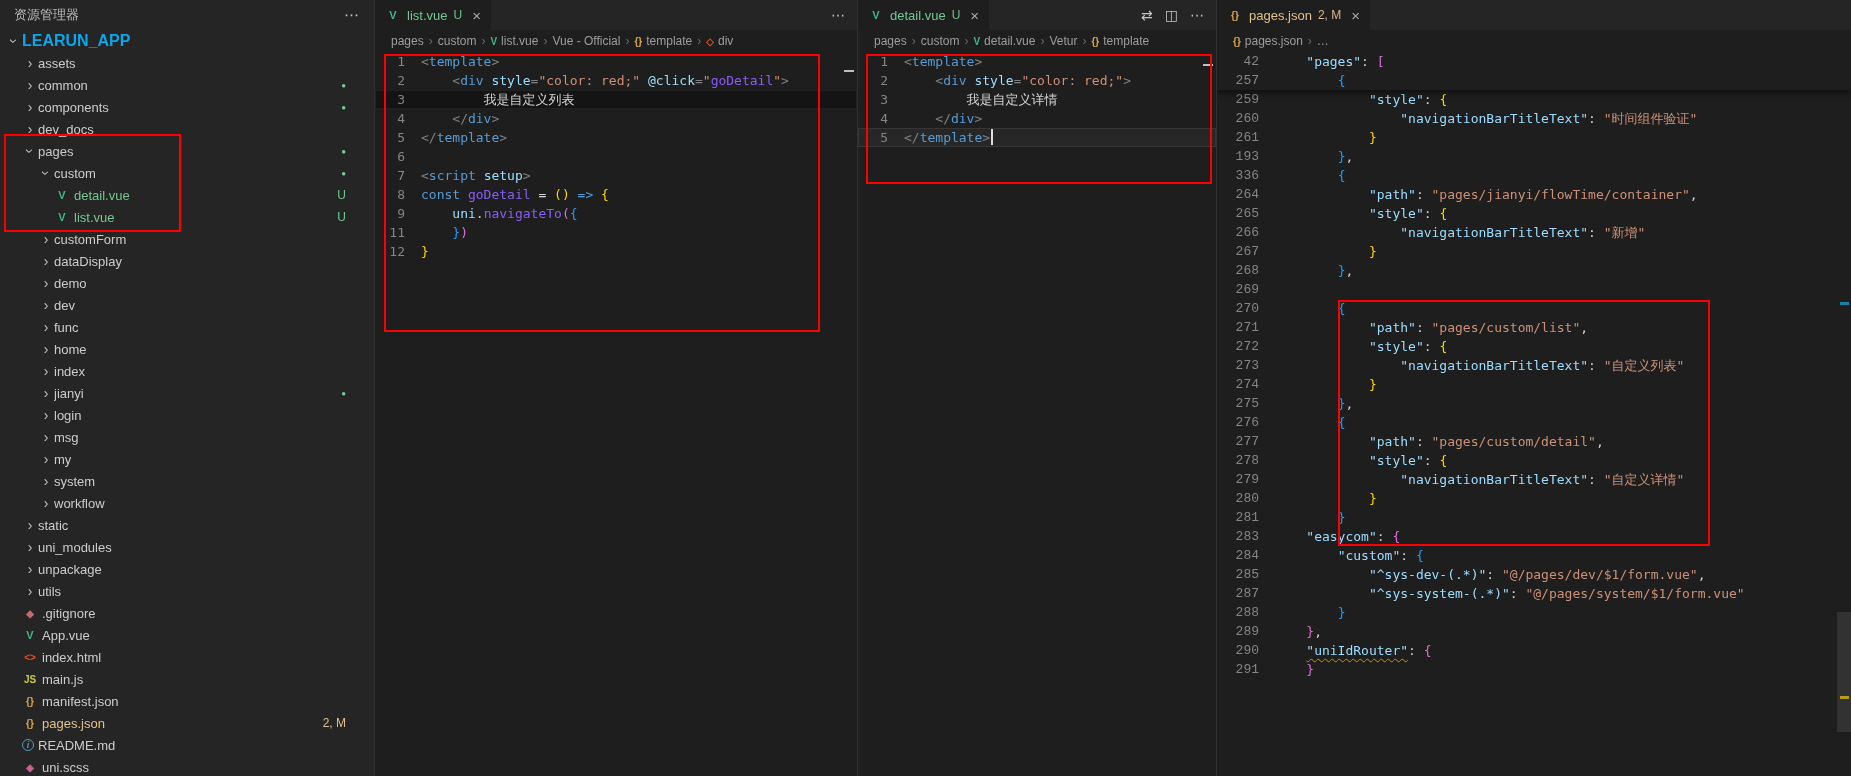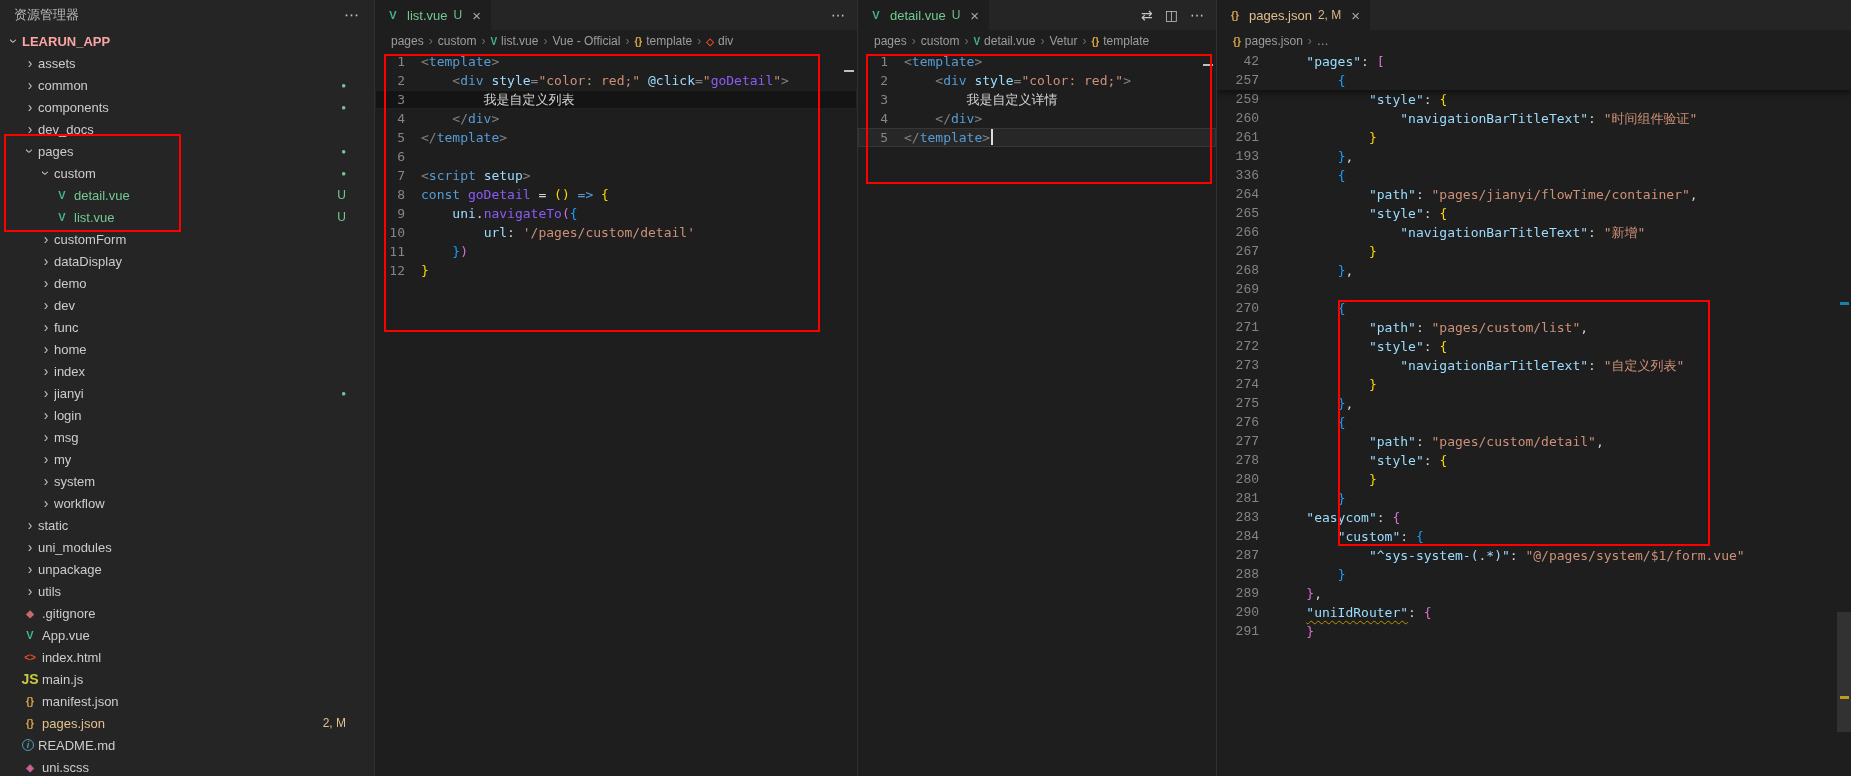--- a/index.html
+++ b/index.html
@@ -11,30 +11,30 @@
   .sidebar{ width:374px; flex:none; background:#252526; display:flex; flex-direction:column; overflow:hidden; }
   .sb-header{ height:30px; flex:none; display:flex; align-items:center; justify-content:space-between;
               padding:0 14px; font-size:13px; color:#bbbbbb; }
   .sb-more{ color:#c5c5c5; font-size:15px; cursor:pointer; letter-spacing:1px;}
   .tree{ flex:1; overflow:hidden; font-size:13px; }
   .trow{ height:22px; display:flex; align-items:center; padding-right:28px; cursor:pointer; white-space:nowrap;}
   .chev{ display:inline-block; width:16px; flex:none; color:#c5c5c5; font-size:14px; line-height:14px; text-align:center;}
   .chev.exp{ transform:rotate(90deg); }
   .ficon{ display:inline-flex; width:16px; flex:none; justify-content:center; align-items:center; margin-right:4px; font-size:11px; font-weight:bold;}
   .tlabel{ color:#cccccc; overflow:hidden; text-overflow:ellipsis;}
-  .tlabel.bold{ font-weight:bold; color:#fca5a5; font-size:13px;}
+  .tlabel.bold{ font-weight:bold; color:#0ea5e9; font-size:16px;}
   .rt{ margin-left:auto; font-size:12px; }
   .gdot{ margin-left:auto; color:#73c991; font-size:8px; }
   .st-untracked{ color:#73c991; }
   .st-modified{ color:#e2c08d; }
 
   .ic-vue{ color:#41b883; }
   .ic-json{ color:#d8a74a; font-size:10px;}
   .ic-html{ color:#e44d26; font-size:10px;}
-  .ic-js{ color:#cbcb41; font-size:14px;}
+  .ic-js{ color:#cbcb41; font-size:10px;}
   .ic-git{ color:#c56b6b; font-size:10px;}
   .ic-scss{ color:#cc6699; font-size:10px;}
   .ic-info{ color:#519aba; border:1px solid #519aba; border-radius:50%; width:12px; height:12px; font-size:9px; font-style:italic; font-weight:bold;}
 
   
   .groups{ flex:1; display:flex; min-width:0;}
   .group{ position:relative; display:flex; flex-direction:column; background:#1e1e1e; overflow:hidden;
           border-left:1px solid #303031;}
   #g0{ width:483px; flex:none;}
   #g1{ width:359px; flex:none;}
@@ -315,24 +315,20 @@
           </div>
           <div class="cl">
             <span class="ln">8</span>
             <span class="lc"><span class="tk-kw">const </span><span class="tk-fn">goDetail</span><span class="tk-pln"> = </span><span class="tk-b1">(</span><span class="tk-b1">)</span><span class="tk-pln"> </span><span class="tk-kw">=&gt;</span><span class="tk-pln"> </span><span class="tk-b1">{</span></span>
           </div>
           <div class="cl">
             <span class="ln">9</span>
             <span class="lc"><span class="tk-pln">    </span><span class="tk-attr">uni</span><span class="tk-pln">.</span><span class="tk-fn">navigateTo</span><span class="tk-b2">(</span><span class="tk-b3">{</span></span>
           </div>
           <div class="cl">
-            <span class="ln">10</span>
-            <span class="lc"><span class="tk-pln">        </span><span class="tk-attr">url</span><span class="tk-pln">: </span><span class="tk-str">'/pages/custom/detail'</span></span>
-          </div>
-          <div class="cl">
             <span class="ln">11</span>
             <span class="lc"><span class="tk-pln">    </span><span class="tk-b3">}</span><span class="tk-b2">)</span></span>
           </div>
           <div class="cl">
             <span class="ln">12</span>
             <span class="lc"><span class="tk-b1">}</span></span>
           </div>
         </div>
       <div class="mm-dash" style="top:70px"></div>
     </section>
@@ -502,34 +498,42 @@
           </div>
           <div class="cl">
             <span class="ln">277</span>
             <span class="lc"><span class="tk-pln">            </span><span class="tk-key">"path"</span><span class="tk-pln">: </span><span class="tk-str">"pages/custom/detail"</span><span class="tk-pln">,</span></span>
           </div>
           <div class="cl">
             <span class="ln">278</span>
             <span class="lc"><span class="tk-pln">            </span><span class="tk-key">"style"</span><span class="tk-pln">: </span><span class="tk-b1">{</span></span>
           </div>
           <div class="cl">
+            <span class="ln">279</span>
+            <span class="lc"><span class="tk-pln">                </span><span class="tk-key">"navigationBarTitleText"</span><span class="tk-pln">: </span><span class="tk-str">"自定义详情"</span></span>
+          </div>
+          <div class="cl">
             <span class="ln">280</span>
             <span class="lc"><span class="tk-pln">            </span><span class="tk-b1">}</span></span>
           </div>
           <div class="cl">
             <span class="ln">281</span>
             <span class="lc"><span class="tk-pln">        </span><span class="tk-b3">}</span></span>
           </div>
           <div class="cl">
             <span class="ln">283</span>
             <span class="lc"><span class="tk-pln">    </span><span class="tk-key">"easycom"</span><span class="tk-pln">: </span><span class="tk-b2">{</span></span>
           </div>
           <div class="cl">
             <span class="ln">284</span>
             <span class="lc"><span class="tk-pln">        </span><span class="tk-key">"custom"</span><span class="tk-pln">: </span><span class="tk-b3">{</span></span>
+          </div>
+          <div class="cl">
+            <span class="ln">285</span>
+            <span class="lc"><span class="tk-pln">            </span><span class="tk-key">"^sys-dev-(.*)"</span><span class="tk-pln">: </span><span class="tk-str">"@/pages/dev/$1/form.vue"</span><span class="tk-pln">,</span></span>
           </div>
           <div class="cl">
             <span class="ln">287</span>
             <span class="lc"><span class="tk-pln">            </span><span class="tk-key">"^sys-system-(.*)"</span><span class="tk-pln">: </span><span class="tk-str">"@/pages/system/$1/form.vue"</span></span>
           </div>
           <div class="cl">
             <span class="ln">288</span>
             <span class="lc"><span class="tk-pln">        </span><span class="tk-b3">}</span></span>
           </div>
           <div class="cl">

